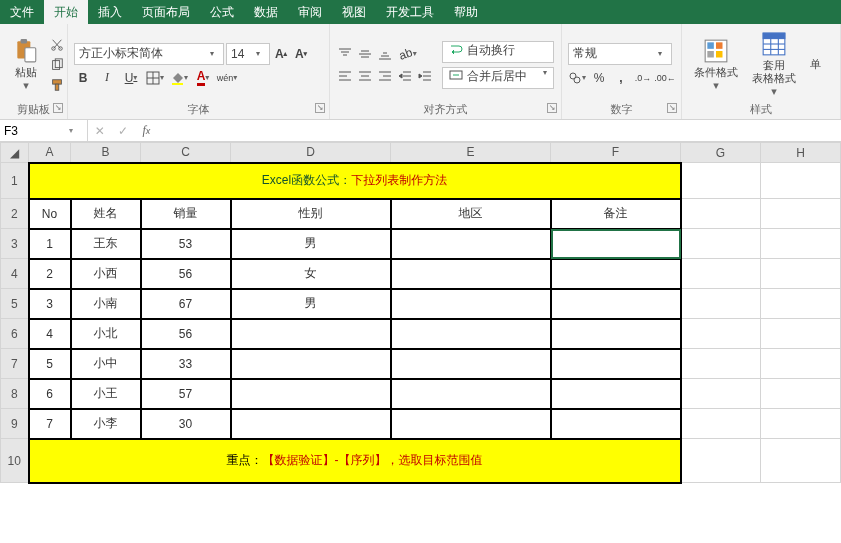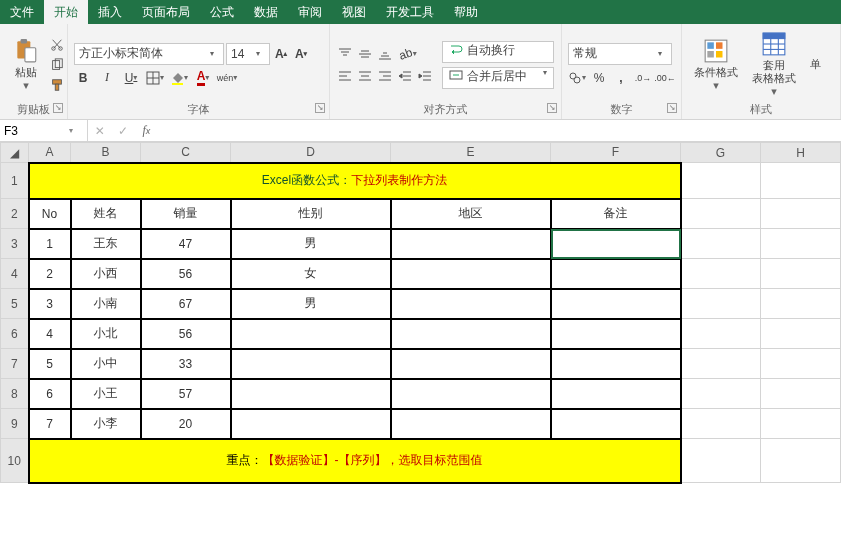--- a/index.html
+++ b/index.html
@@ -387,21 +387,21 @@
     <td class="hdr">地区</td>
     <td class="hdr">备注</td>
     <td></td>
           <td></td>
   </tr>
 
   <tr class="rh-big">
           <th>3</th>
     <td class="cell-b">1</td>
     <td class="cell-b">王东</td>
-    <td class="cell-b">47</td>
+    <td class="cell-b">53</td>
     <td class="cell-b">男</td>
     <td class="cell-b"></td>
     <td class="cell-b cellref-active"></td>
     <td></td>
           <td></td>
         </tr>
   <tr class="rh-big">
           <th>4</th>
     <td class="cell-b">2</td>
     <td class="cell-b">小西</td>
@@ -453,21 +453,21 @@
     <td class="cell-b"></td>
     <td class="cell-b"></td>
     <td class="cell-b"></td>
     <td></td>
           <td></td>
         </tr>
   <tr class="rh-big">
           <th>9</th>
     <td class="cell-b">7</td>
     <td class="cell-b">小李</td>
-    <td class="cell-b">20</td>
+    <td class="cell-b">30</td>
     <td class="cell-b"></td>
     <td class="cell-b"></td>
     <td class="cell-b"></td>
     <td></td>
           <td></td>
         </tr>
 
   <tr class="rh-footer">
     <th>10</th>
     <td class="yellow" style="border:2px solid #000;height:44px" colspan="6">

